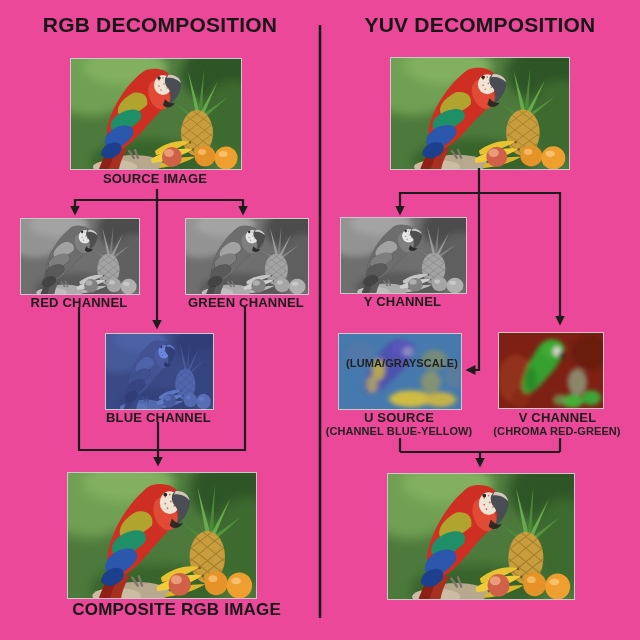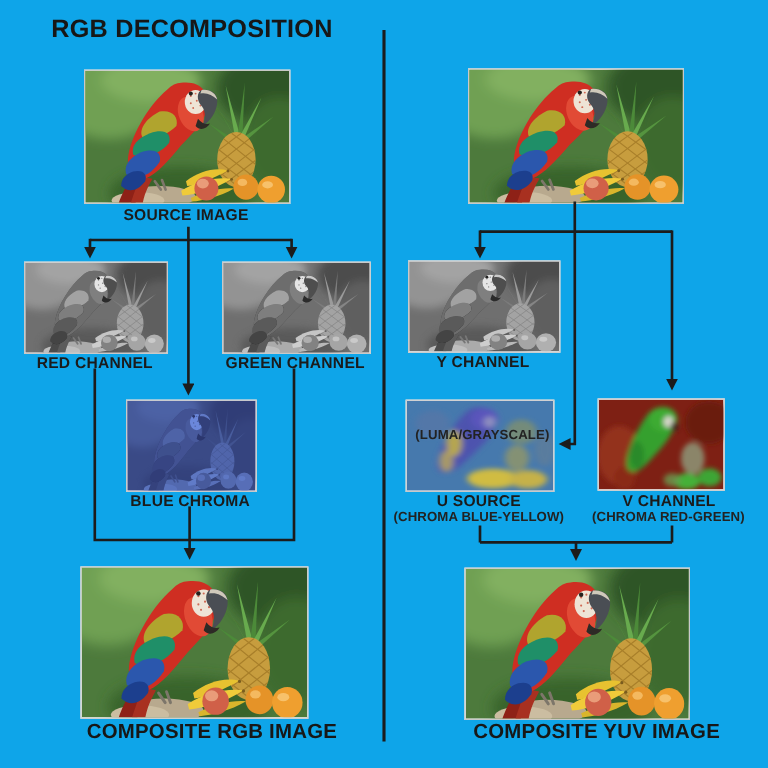--- a/index.html
+++ b/index.html
@@ -1,16 +1,16 @@
 <!DOCTYPE html>
 <html><head>
 <meta charset="utf-8">
 <style>
   html,body{margin:0;padding:0;background:#ffffff;}
-  .canvas{position:relative;width:640px;height:640px;background:#0ea5e9;overflow:hidden;
+  .canvas{position:relative;width:640px;height:640px;background:#ec4899;overflow:hidden;
           font-family:"Liberation Sans",sans-serif;color:#1b1b1b;}
   .title{position:absolute;top:13px;width:320px;text-align:center;font-size:21px;
          font-weight:800;letter-spacing:.2px;color:#171717;}
   .title.left{left:0;} .title.right{left:320px;}
   .img{position:absolute;border:1px solid #c9c9c9;background:#fff;display:block;}
   .lbl{position:absolute;text-align:center;font-weight:700;font-size:13px;letter-spacing:.2px;color:#1b1b1b;line-height:1.15;}
   .sublbl{position:absolute;text-align:center;font-weight:700;font-size:11px;letter-spacing:.1px;color:#222;line-height:1.1;}
   .biglbl{position:absolute;text-align:right;font-weight:800;font-size:17px;letter-spacing:.2px;color:#171717;}
   .overlay{position:absolute;left:0;top:0;pointer-events:none;}
   .hiddefs{position:absolute;width:0;height:0;overflow:hidden;}
@@ -152,20 +152,21 @@
           <ellipse cx="128" cy="72" rx="16" ry="20" fill="#8d9678" opacity="0.85"></ellipse>
           <ellipse cx="120" cy="100" rx="18" ry="10" fill="#44b038"></ellipse>
           <ellipse cx="151" cy="95" rx="16" ry="11" fill="#3da534"></ellipse>
           <ellipse cx="100" cy="98" rx="12" ry="8" fill="#6a9a50" opacity="0.8"></ellipse>
         </g>
       </symbol>
     </defs>
   </svg>
 
   <div class="title left">RGB DECOMPOSITION</div>
+  <div class="title right">YUV DECOMPOSITION</div>
 
   <svg class="img src-l">
       <use href="#scene"></use>
     </svg>
   <svg class="img red-i">
       <use href="#scene" filter="url(#f-gray)"></use>
     </svg>
   <svg class="img grn-i">
       <use href="#scene" filter="url(#f-gray)"></use>
     </svg>
@@ -188,30 +189,29 @@
   <svg class="img v-i">
       <use href="#vscene"></use>
     </svg>
   <svg class="img cmp-r">
       <use href="#scene"></use>
     </svg>
 
   <div class="lbl" style="left:10px;top:296px;width:138px;">RED CHANNEL</div>
   <div class="lbl" style="left:70px;top:172px;width:170px;">SOURCE IMAGE</div>
   <div class="lbl" style="left:180px;top:296px;width:132px;">GREEN CHANNEL</div>
-  <div class="lbl" style="left:93px;top:411px;width:131px;">BLUE CHROMA</div>
+  <div class="lbl" style="left:93px;top:411px;width:131px;">BLUE CHANNEL</div>
   <div class="biglbl" style="left:41px;top:600px;width:240px;">COMPOSITE RGB IMAGE</div>
 
   <div class="lbl" style="left:340px;top:295px;width:125px;">Y CHANNEL</div>
   <div class="sublbl" style="left:322px;top:309px;width:160px;margin-top:48px;">(LUMA/GRAYSCALE)</div>
   <div class="lbl" style="left:338px;top:411px;width:122px;">U SOURCE</div>
-  <div class="sublbl" style="left:309px;top:425px;width:180px;">(CHROMA BLUE-YELLOW)</div>
+  <div class="sublbl" style="left:309px;top:425px;width:180px;">(CHANNEL BLUE-YELLOW)</div>
   <div class="lbl" style="left:490px;top:411px;width:135px;">V CHANNEL</div>
   <div class="sublbl" style="left:472px;top:425px;width:170px;">(CHROMA RED-GREEN)</div>
-  <div class="biglbl" style="left:360px;top:600px;width:240px;">COMPOSITE YUV IMAGE</div>
 
   <svg class="overlay" width="640" height="640">
     <defs>
       <marker id="ah" markerUnits="userSpaceOnUse" markerWidth="12" markerHeight="12" refX="0.5" refY="5" orient="auto">
         <path d="M0,0 L10,5 L0,10 Z" fill="#1c1c1c"></path>
       </marker>
     </defs>
     <g stroke="#1c1c1c" stroke-width="2.2" fill="none">
 
       <path d="M320,25 V618" stroke-width="2.6"></path>

